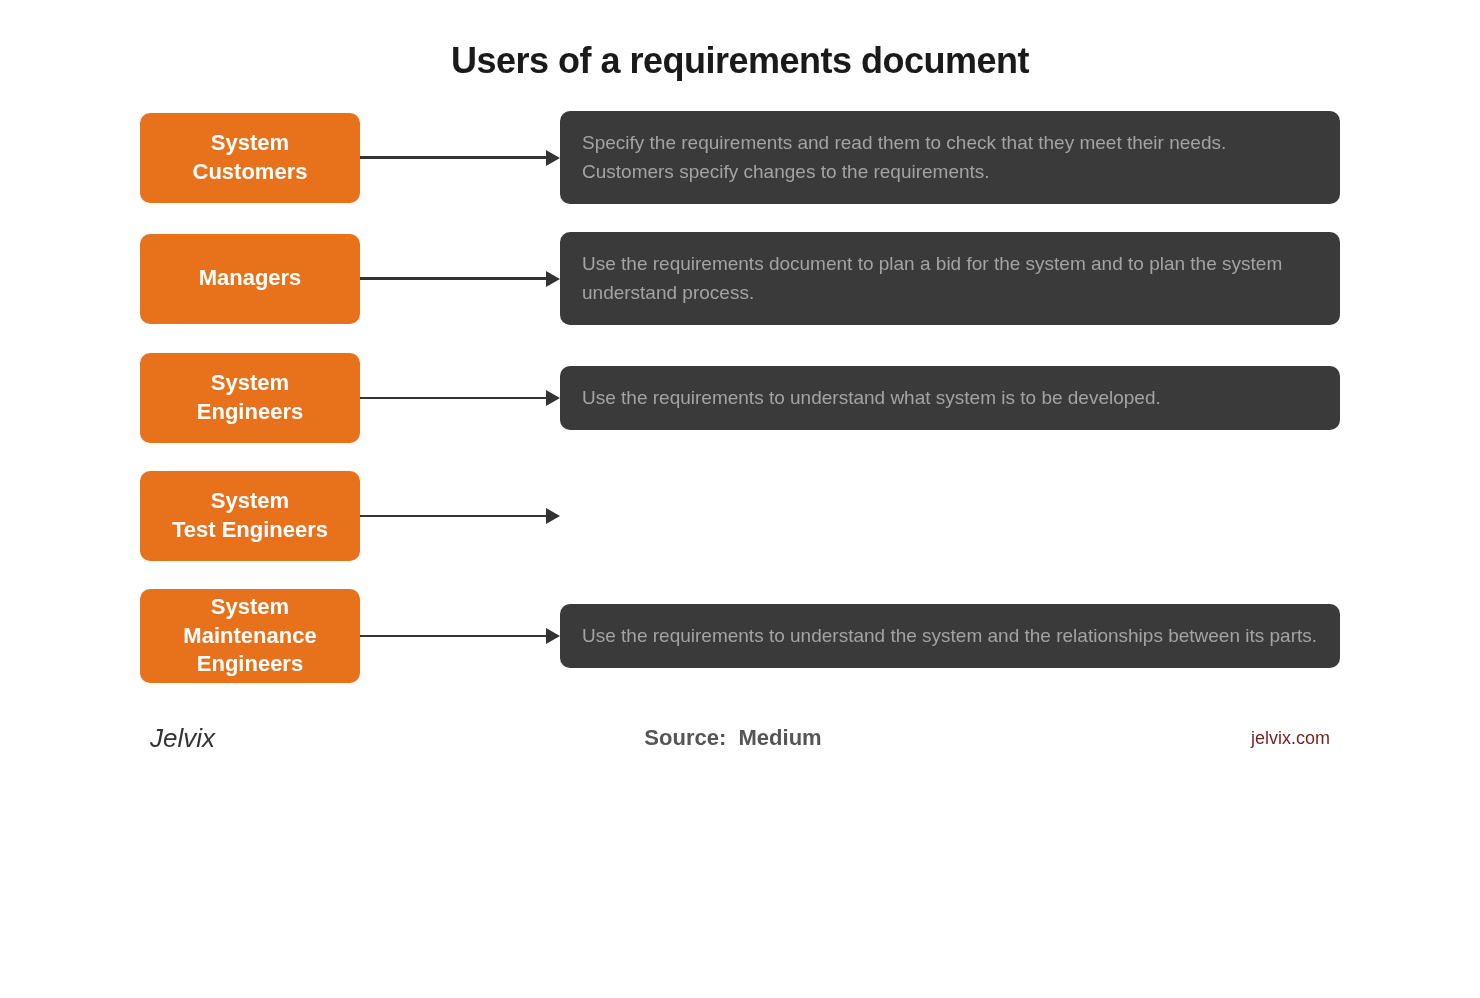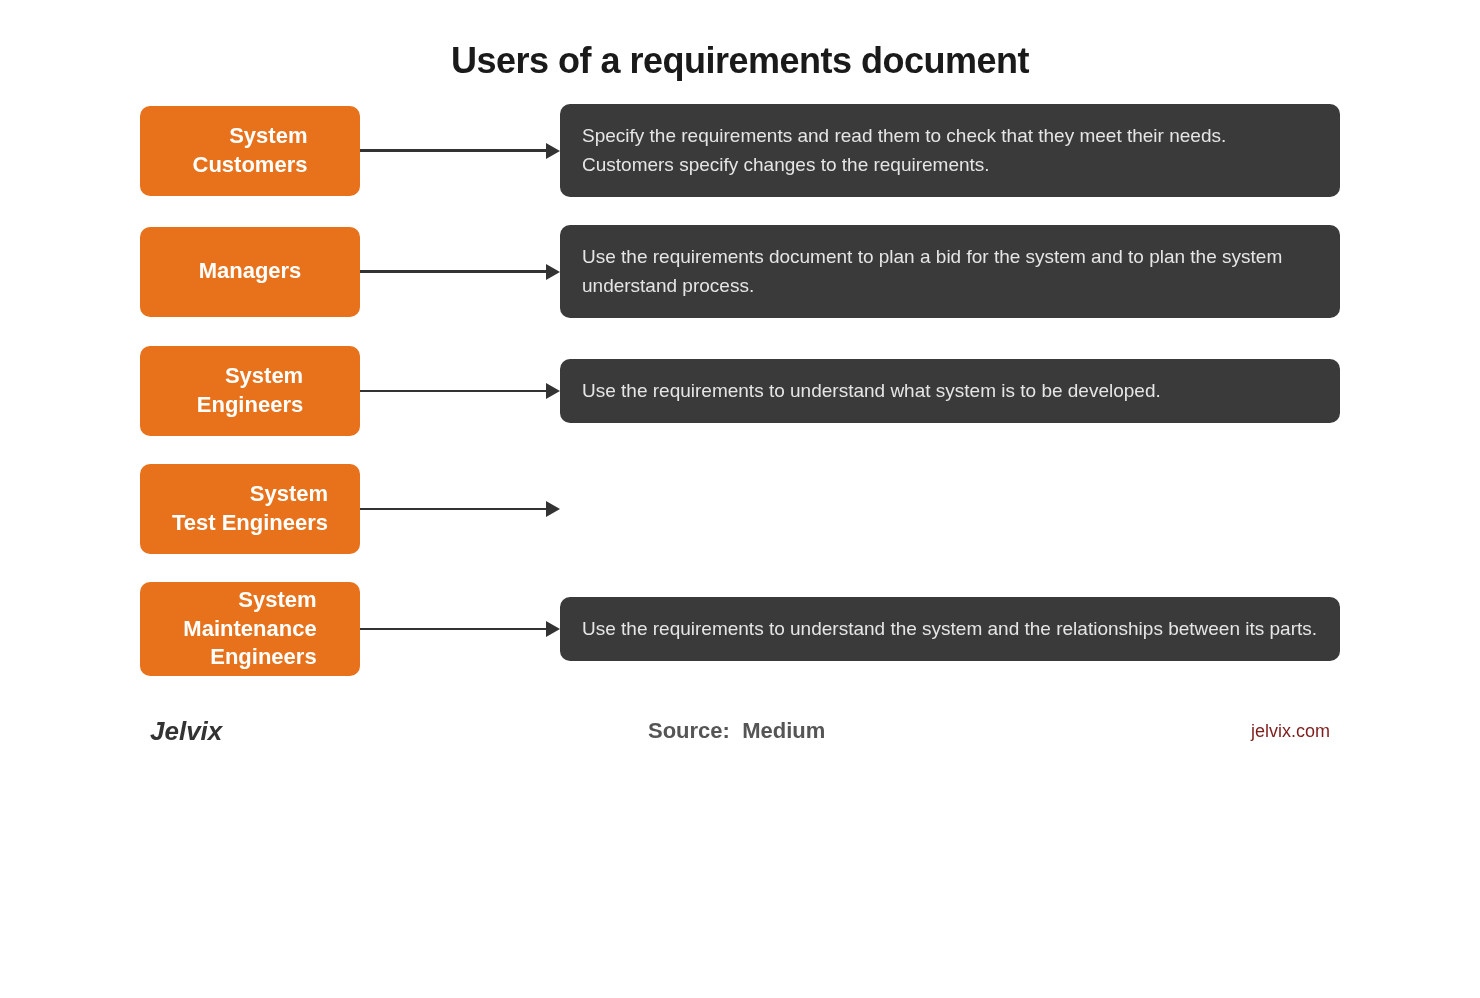--- a/index.html
+++ b/index.html
@@ -18,21 +18,21 @@
       align-items: center;
       justify-content: flex-start;
       padding: 40px 60px 40px 60px;
     }
 
     .page-title {
       font-size: 36px;
       font-weight: 900;
       color: #1a1a1a;
       text-align: center;
-      margin-bottom: 22px;
+      margin-bottom: 29px;
       letter-spacing: -0.5px;
     }
 
     .diagram-container {
       width: 100%;
       max-width: 1200px;
       display: flex;
       flex-direction: column;
       gap: 28px;
     }
@@ -46,21 +46,21 @@
     .orange-box {
       background-color: #E8721C;
       border-radius: 10px;
       width: 220px;
       min-width: 220px;
       min-height: 90px;
       display: flex;
       align-items: center;
       justify-content: center;
       padding: 4px 20px;
-      text-align: right;
+      text-align: center;
     }
 
     .orange-box-text {
       color: #ffffff;
       font-size: 22px;
       font-weight: 700;
       line-height: 1.3;
     }
 
     .arrow-container {
@@ -88,38 +88,38 @@
     }
 
     .dark-box {
       background-color: #3a3a3a;
       border-radius: 10px;
       flex: 1;
       padding: 18px 22px;
     }
 
     .dark-box-text {
-      color: #e5e5e5;
+      color: #a3a3a3;
       font-size: 19px;
       line-height: 1.5;
     }
 
     .footer {
       width: 100%;
       max-width: 1200px;
       display: flex;
       justify-content: space-between;
       align-items: center;
       margin-top: 40px;
       padding: 0 10px;
     }
 
     .footer-logo {
       font-size: 26px;
-      font-weight: 700;
+      font-weight: 400;
       color: #333333;
       font-style: italic;
     }
 
     .footer-source {
       font-size: 22px;
       color: #888888;
     }
 
     .footer-source span {

